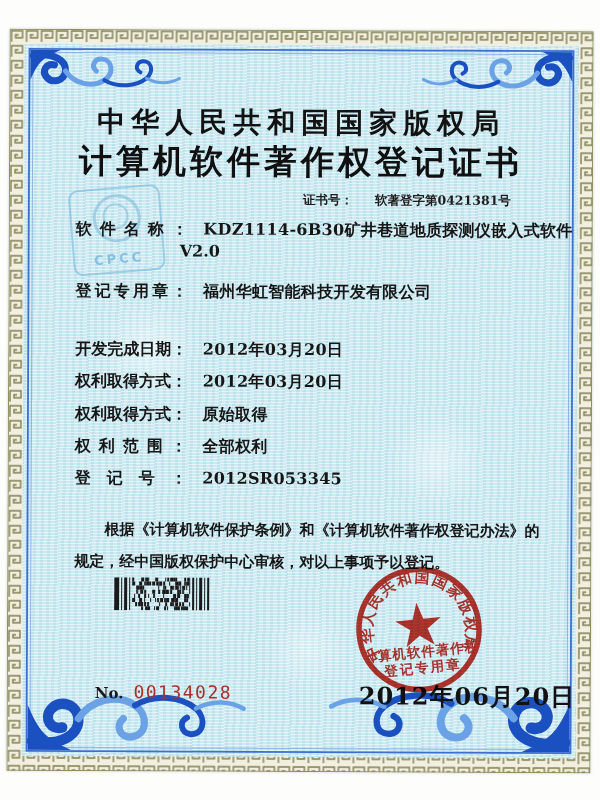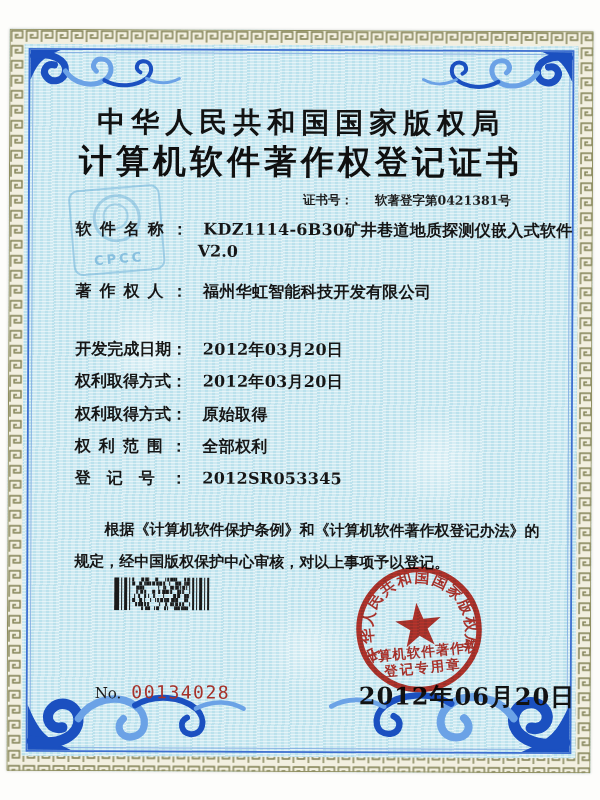--- a/index.html
+++ b/index.html
@@ -45,36 +45,36 @@
     border:2px solid rgba(112,178,216,.45);border-radius:50%;}
   .cpcc .txt{position:absolute;bottom:5px;left:0;width:100%;text-align:center;
     color:rgba(112,178,216,.75);font-size:13px;font-weight:bold;letter-spacing:3px;
     font-family:"DejaVu Sans","Liberation Sans",sans-serif;}
 
   
   .field{position:absolute;left:67px;font-size:16px;font-weight:bold;color:#161616;
     white-space:nowrap;z-index:2;}
   .flabel{display:inline-block;width:112px;text-align:justify;text-align-last:justify;}
   .fvalue{margin-left:10px;letter-spacing:.3px;}
-  .f1{top:190px;} .f1b{top:212px;left:189px;}
+  .f1{top:190px;} .f1b{top:212px;left:171px;}
   .f2{top:252px;} .f3{top:310px;} .f4{top:342px;}
   .f5{top:375px;} .f6{top:407px;} .f7{top:439px;}
 
   
   .statement{position:absolute;left:67px;top:484px;width:474px;font-size:15px;
     font-weight:bold;line-height:32px;color:#161616;z-index:2;}
   .statement .l1{display:block;text-indent:2em;white-space:nowrap;}
   .statement .l2{display:block;white-space:nowrap;}
 
   
   .barcode{position:absolute;left:107px;top:548px;width:96px;height:33px;z-index:2;}
 
   
   .serial{position:absolute;left:88px;top:652px;z-index:2;white-space:nowrap;}
-  .serial .no{color:#1a1a1a;font-weight:normal;font-size:15px;margin-right:10px;}
+  .serial .no{color:#1a1a1a;font-weight:bold;font-size:15px;margin-right:10px;}
   .serial .num{color:#a6322a;font-family:"DejaVu Sans Mono","Liberation Mono",monospace;
     font-size:18px;letter-spacing:1.5px;}
 
   
   .seal{position:absolute;left:327px;top:514px;width:170px;height:170px;
     mix-blend-mode:multiply;opacity:.93;transform:rotate(-6deg);z-index:4;}
   .seal text{fill:#c9261d;font-weight:bold;font-family:"DejaVu Serif","Liberation Serif",serif;}
   .ringtext{font-size:15px;letter-spacing:1.5px;}
   .sealline1{font-size:13.5px;letter-spacing:1px;}
   .sealline2{font-size:13.5px;letter-spacing:2px;}
@@ -137,21 +137,21 @@
       <span class="lbl">证书号：</span><span>软著登字第0421381号</span>
     </div>
 
     <div class="field f1">
       <span class="flabel">软件名称：</span>
       <span class="fvalue">KDZ1114-6B30矿井巷道地质探测仪嵌入式软件</span>
     </div>
     <div class="field f1b">V2.0</div>
 
     <div class="field f2">
-      <span class="flabel">著作权人：</span>
+      <span class="flabel">登记专用章：</span>
       <span class="fvalue">福州华虹智能科技开发有限公司</span>
     </div>
     <div class="field f3">
       <span class="flabel">开发完成日期：</span>
       <span class="fvalue">2012年03月20日</span>
     </div>
     <div class="field f4">
       <span class="flabel">权利取得方式：</span>
       <span class="fvalue">2012年03月20日</span>
     </div>

